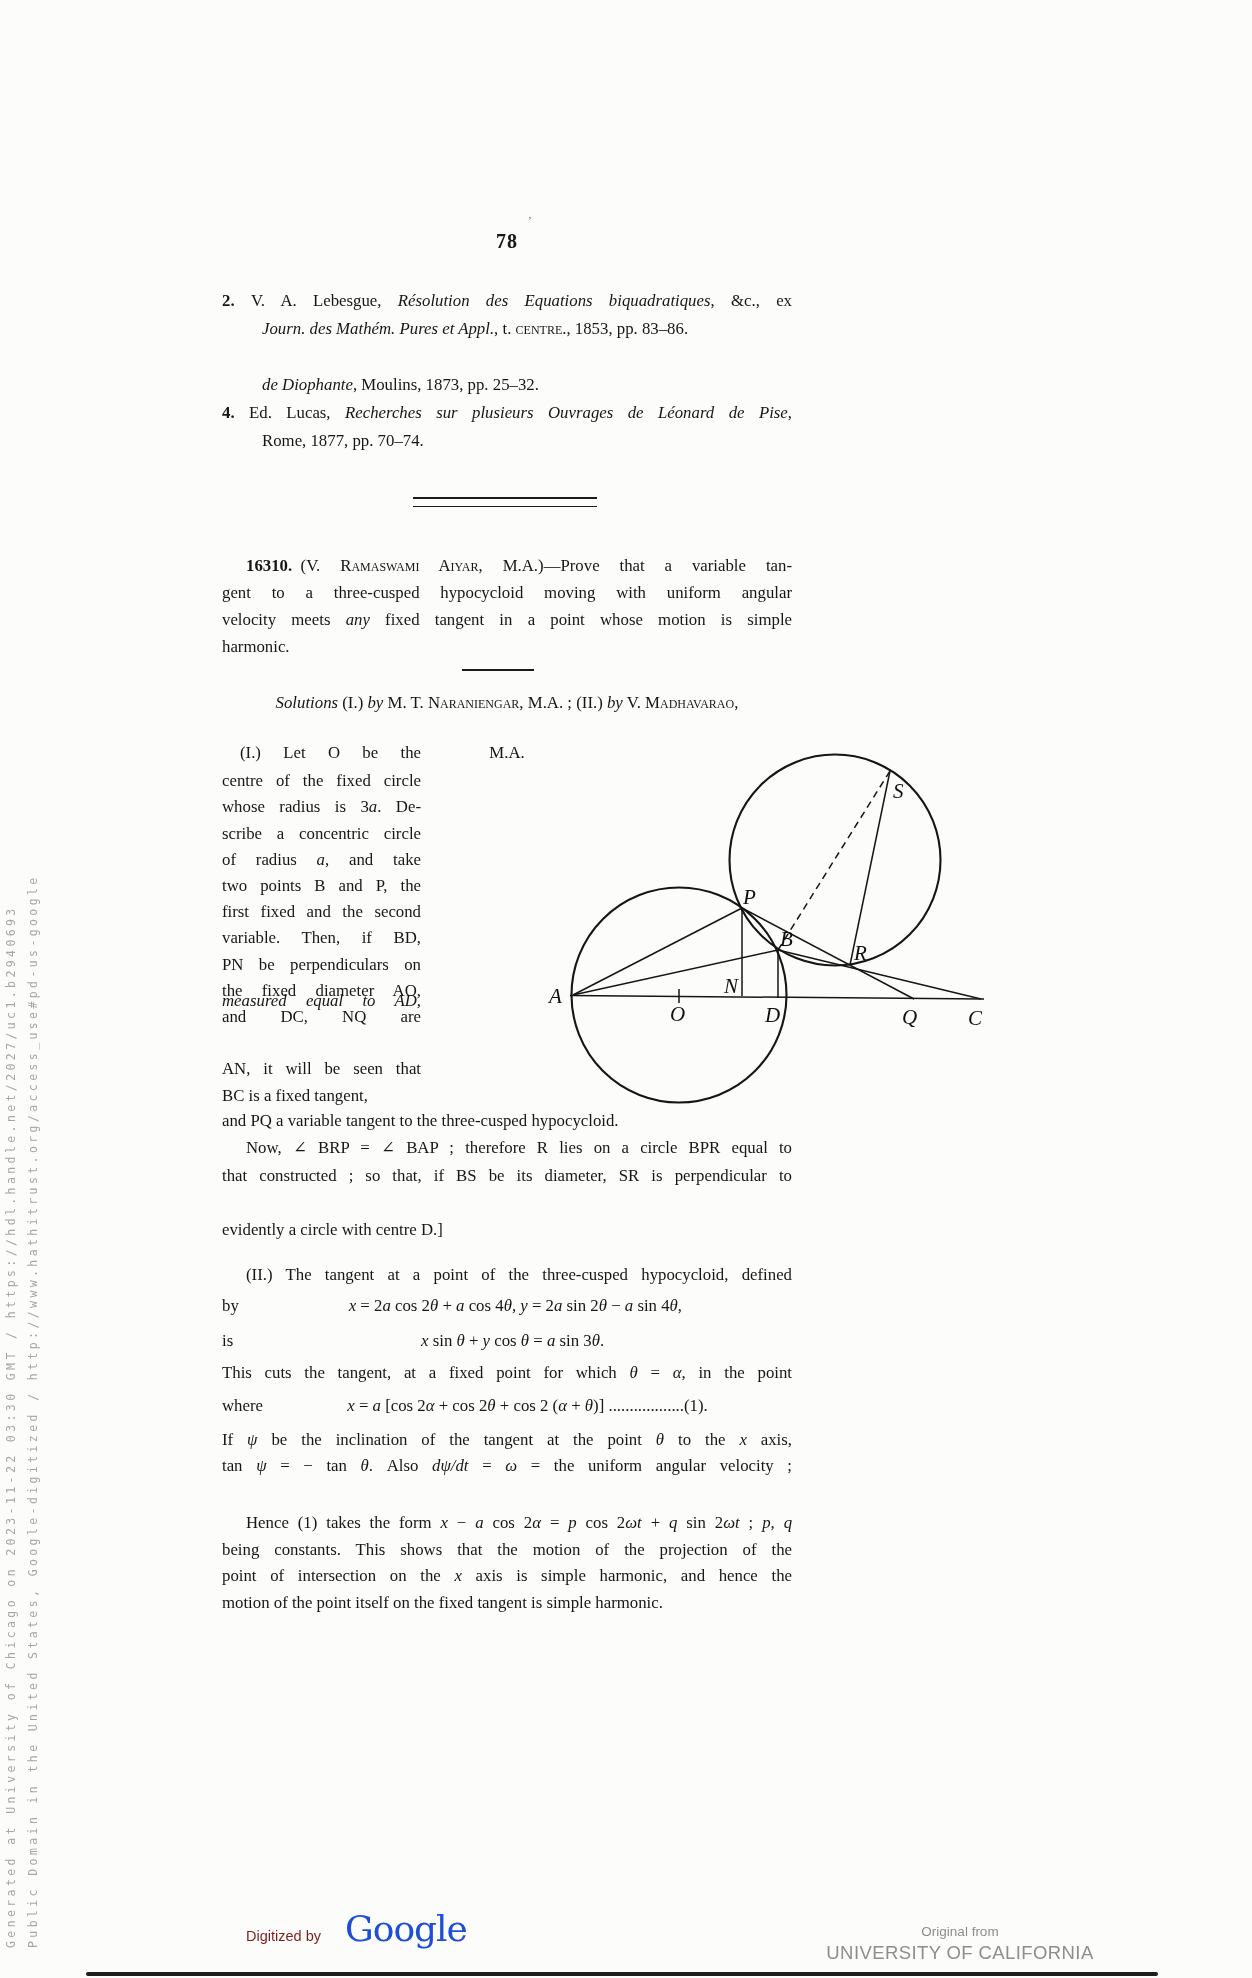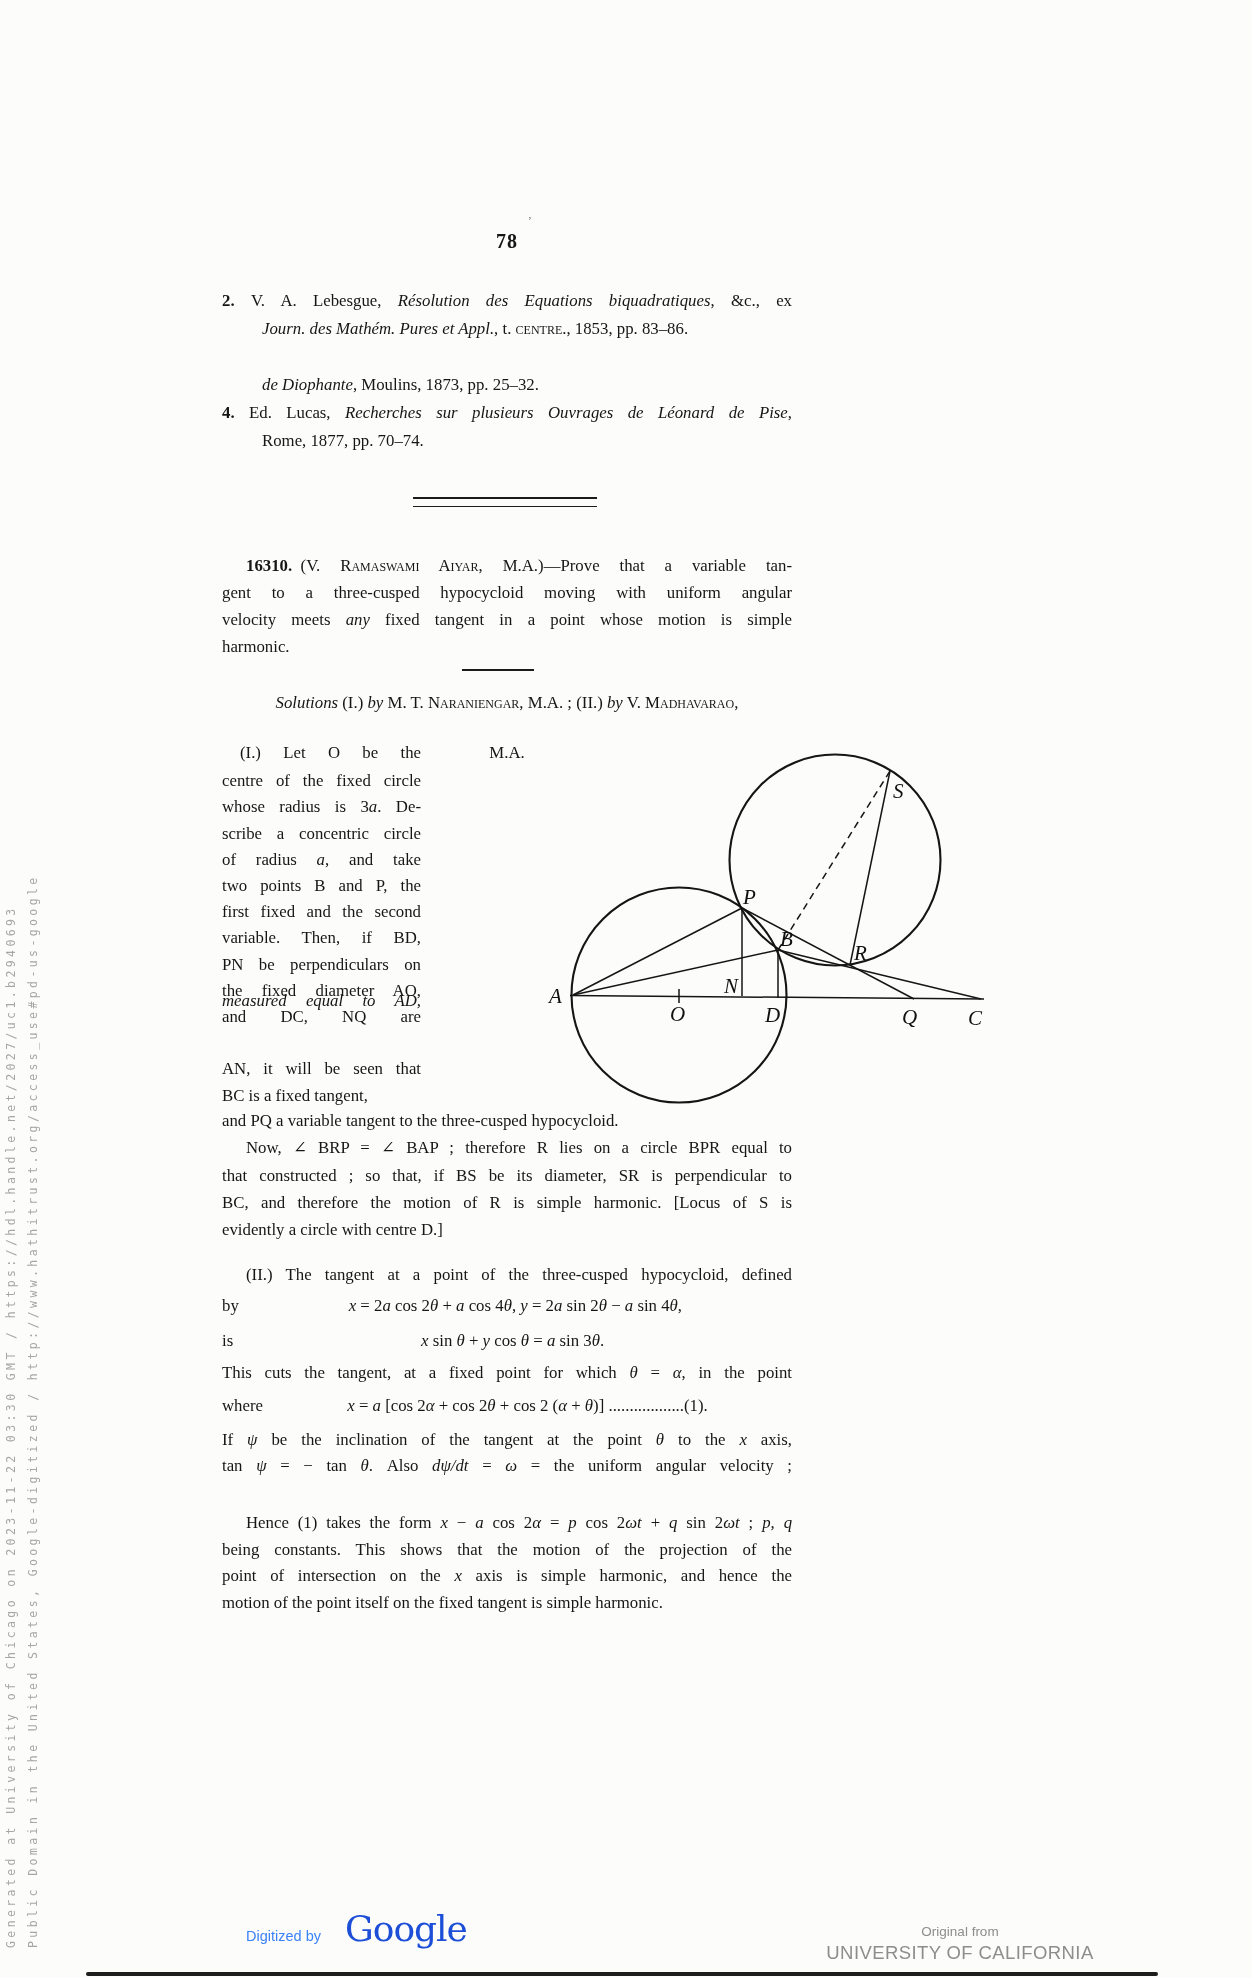--- a/index.html
+++ b/index.html
@@ -19,21 +19,21 @@
   .rule2{position:absolute;left:413px;width:184px;height:7px;border-top:2px solid #1b1b1b;border-bottom:1.6px solid #1b1b1b;}
   .rule1{position:absolute;height:0;border-top:2.2px solid #1b1b1b;}
   .eqrow{display:flex;align-items:baseline;}
   .eqrow .eq{flex:1;text-align:center;white-space:nowrap;}
   .vtext{position:absolute;transform:rotate(-90deg);transform-origin:0 0;white-space:nowrap;
          font-family:"DejaVu Sans Mono","Liberation Mono",monospace;font-size:11.5px;
          letter-spacing:3.4px;color:#a6a6a6;}
   .figure{position:absolute;left:540px;top:748px;}
   .figure text{font-family:"Liberation Serif","DejaVu Serif",serif;font-style:italic;font-size:21px;fill:#101010;}
   .footer-left{position:absolute;left:246px;top:1908px;display:flex;align-items:baseline;}
-  .dig{font-family:"Liberation Sans","DejaVu Sans",sans-serif;font-size:14.5px;color:#3b82f6;}
+  .dig{font-family:"Liberation Sans","DejaVu Sans",sans-serif;font-size:14.5px;color:#7f1d1d;}
   .glogo{font-family:"DejaVu Serif","Liberation Serif",serif;font-size:36px;color:#1d4ed8;margin-left:24px;letter-spacing:-1px;}
   .footer-right{position:absolute;left:815px;top:1924px;width:290px;text-align:center;
                 font-family:"Liberation Sans","DejaVu Sans",sans-serif;color:#8d8d8d;}
   .origfrom{font-size:13.5px;margin-bottom:3px;}
   .inst{font-size:18.5px;letter-spacing:0.4px;}
   .bottom-edge{position:absolute;left:86px;top:1972px;width:1072px;height:4px;background:#1d1d1d;border-radius:2px;}
   .speck{position:absolute;left:528px;top:214px;font-size:11px;color:#555;}
 </style>
 </head>
 <body>
@@ -104,21 +104,20 @@
     <text x="968" y="1027">C</text>
     <text x="743" y="906">P</text>
     <text x="780" y="948">B</text>
     <text x="854" y="962">R</text>
     <text x="893" y="800">S</text>
   </svg>
 
   <div class="ln wrapok" style="top:1109px;"><span>and PQ a variable tangent to the three-cusped hypocycloid.</span></div>
   <div class="ln j" style="top:1136px;text-indent:24px;"><span>Now,  ∠ BRP = ∠ BAP ;  therefore R lies on a circle BPR equal to</span></div>
   <div class="ln j" style="top:1164px;"><span>that constructed ;  so that, if BS be its diameter, SR is perpendicular to</span></div>
-  <div class="ln j" style="top:1191px;"><span>BC, and therefore the motion of R is simple harmonic.   [Locus of S is</span></div>
   <div class="ln" style="top:1218px;"><span>evidently a circle with centre D.]</span></div>
 
   <div class="ln j" style="top:1263px;text-indent:24px;"><span>(II.) The tangent at a point of the three-cusped hypocycloid, defined</span></div>
   <div class="ln eqrow" style="top:1294px;">
     <span><span>by</span></span>
     <span class="eq"><span class="seg-i">x</span><span> = 2</span><span class="seg-i">a</span><span> cos 2</span><span class="seg-i">θ</span><span> + </span><span class="seg-i">a</span><span> cos 4</span><span class="seg-i">θ</span><span>,    </span><span class="seg-i">y</span><span> = 2</span><span class="seg-i">a</span><span> sin 2</span><span class="seg-i">θ</span><span> − </span><span class="seg-i">a</span><span> sin 4</span><span class="seg-i">θ</span><span>,</span></span>
   </div>
   <div class="ln eqrow" style="top:1329px;">
     <span><span>is</span></span>
     <span class="eq"><span class="seg-i">x</span><span> sin </span><span class="seg-i">θ</span><span> + </span><span class="seg-i">y</span><span> cos </span><span class="seg-i">θ</span><span> = </span><span class="seg-i">a</span><span> sin 3</span><span class="seg-i">θ</span><span>.</span></span>

